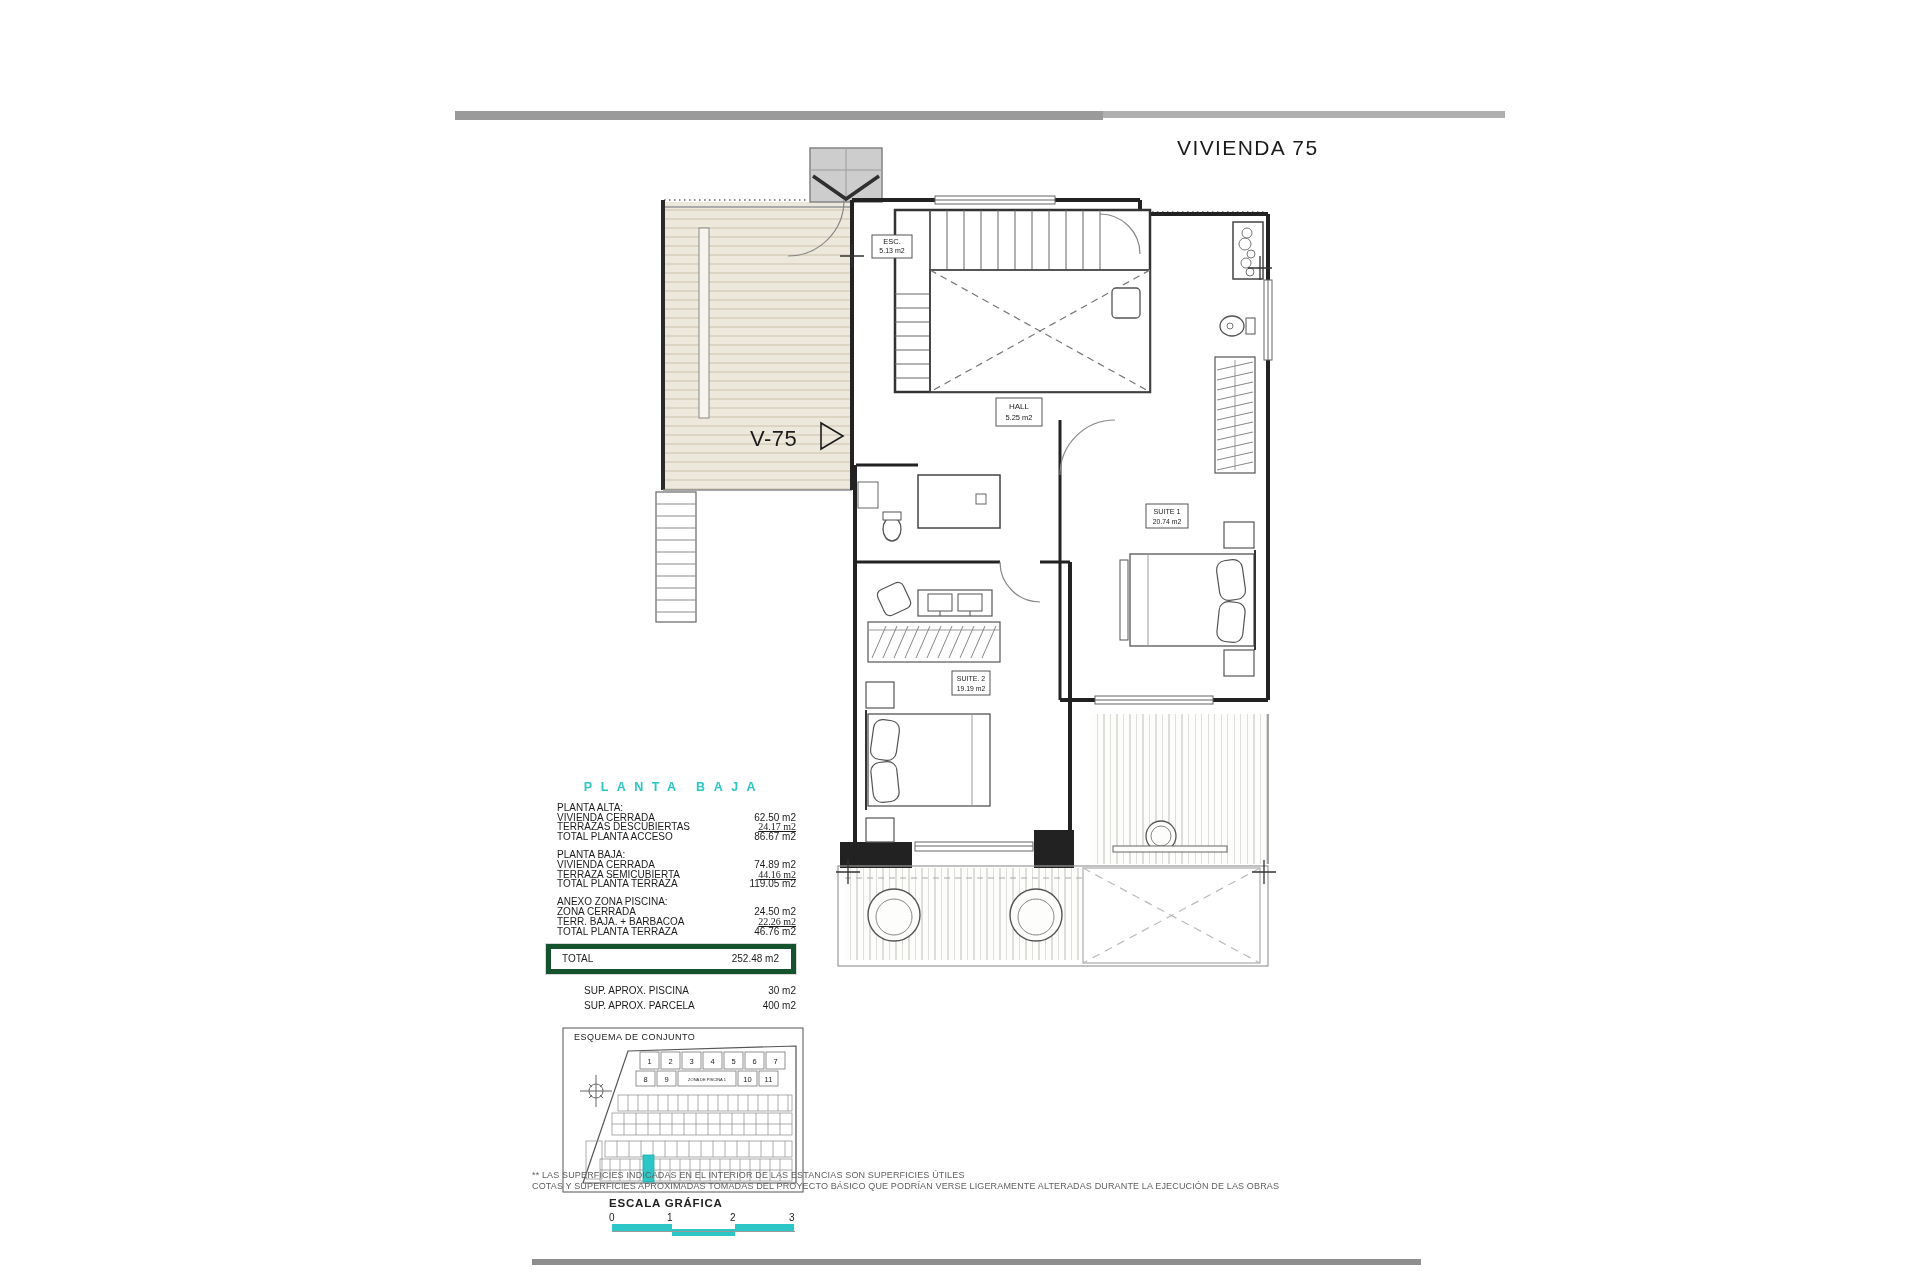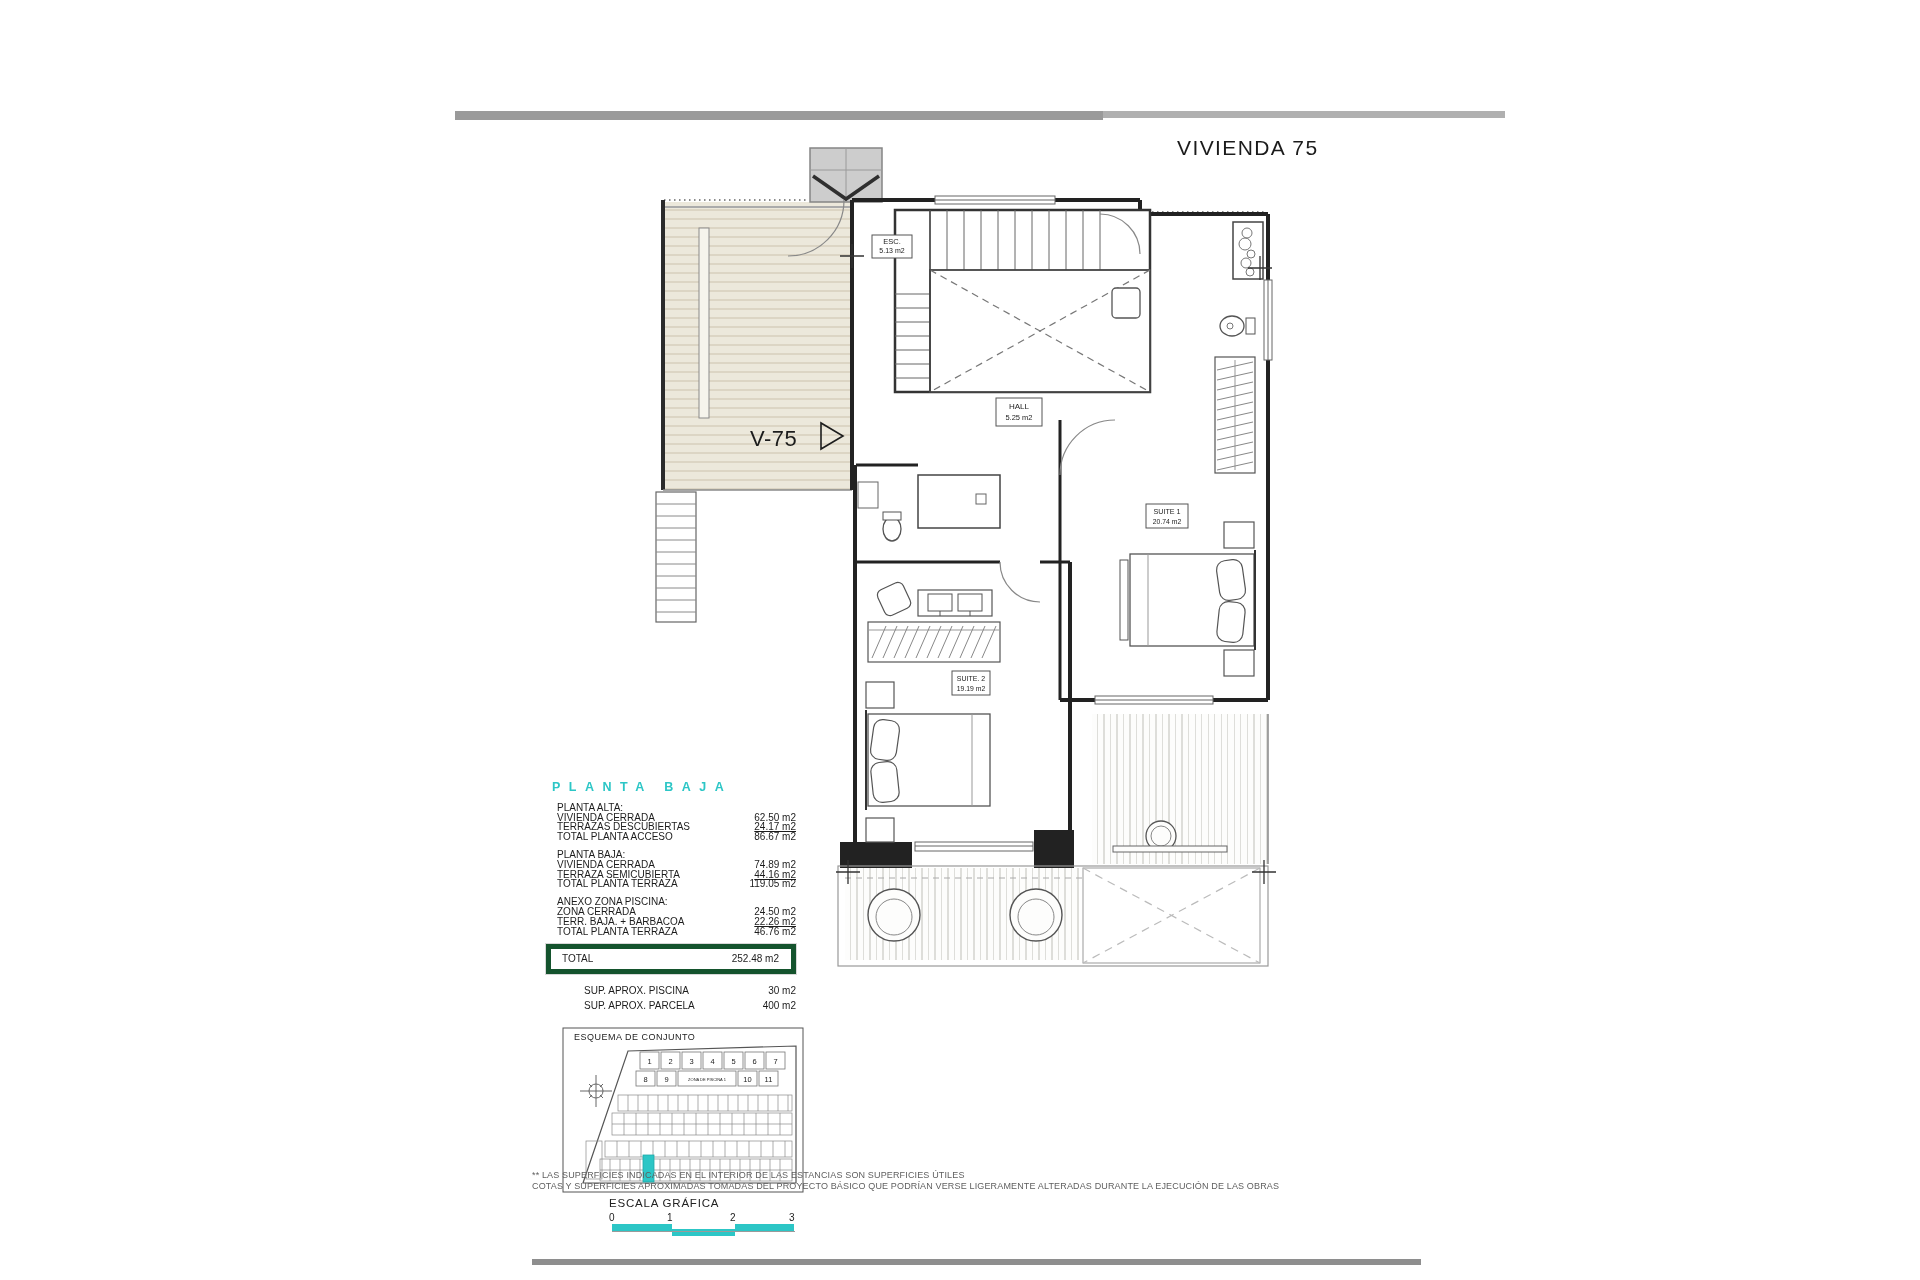--- a/index.html
+++ b/index.html
@@ -17,33 +17,33 @@
   
   .terrace-top{left:663px;top:202px;width:189px;height:288px;
     background:repeating-linear-gradient(180deg,#ece8db 0 7px,#dcd5c4 7px 9px);}
   .deck-bottom{left:845px;top:868px;width:234px;height:92px;
     background:repeating-linear-gradient(90deg,#fdfdfc 0 5px,#dededa 5px 6.5px);}
   .deck-right{left:1092px;top:714px;width:176px;height:150px;
     background:repeating-linear-gradient(90deg,#fdfdfc 0 5px,#dededa 5px 6.5px);}
   .plan-svg{left:600px;top:130px;}
   
   .areas{left:546px;top:783px;width:250px;font-size:10px;line-height:9.8px;color:#1c1c1c;}
-  .areas-title{color:#2cc6c6;font-weight:bold;font-size:12.5px;letter-spacing:8.5px;white-space:nowrap;margin:0 0 10px 6px;}
+  .areas-title{color:#2cc6c6;font-weight:bold;font-size:12.5px;letter-spacing:8.5px;white-space:nowrap;margin:0 0 10px 6px;text-align:center;}
   .agroup{margin-bottom:8px;}
   .g-head{padding-left:11px;}
   .arow{display:flex;justify-content:space-between;padding-left:11px;}
   .arow .av{text-align:right;}
-  .u{text-decoration:underline;}
+  .u{text-decoration:underline;font-family:Liberation Serif, serif;}
   .total-box{display:flex;justify-content:space-between;border:5px solid #14532d;box-shadow:0 0 0 1px #d8d8d8;
     padding:5px 12px 5px 11px;margin:0 0 12px 0;}
   .extras .arow{padding-left:38px;margin-top:5px;gap:16px;}
   
   .site-svg{left:560px;top:1025px;}
   
-  .scale-head{left:609px;top:1197px;font-size:11.5px;font-weight:normal;letter-spacing:.8px;color:#222;}
+  .scale-head{left:609px;top:1197px;font-size:11.5px;font-weight:bold;letter-spacing:.8px;color:#222;}
   .scale-ticks{left:609px;top:1212px;width:200px;height:11px;font-size:10px;color:#222;}
   .scale-ticks span{position:absolute;top:0;}
   .t0{left:0;} .t1{left:58px;} .t2{left:121px;} .t3{left:180px;}
   .sb{position:absolute;height:7px;background:#2cc6c6;}
   .sb1{left:612px;top:1224px;width:60px;}
   .sb2{left:672px;top:1229px;width:63px;}
   .sb3{left:735px;top:1224px;width:59px;}
   .sb-base{left:612px;top:1231px;width:183px;height:1px;background:#9a9a9a;}
   
   .footer{left:532px;top:1170px;font-size:9px;line-height:10.5px;color:#5f5f5f;letter-spacing:.15px;white-space:nowrap;}

